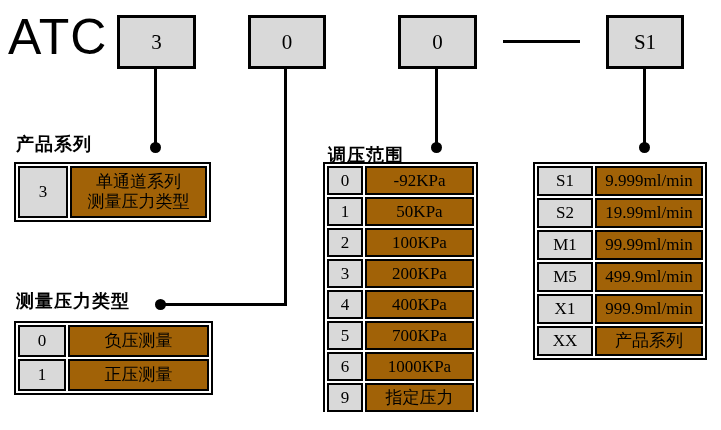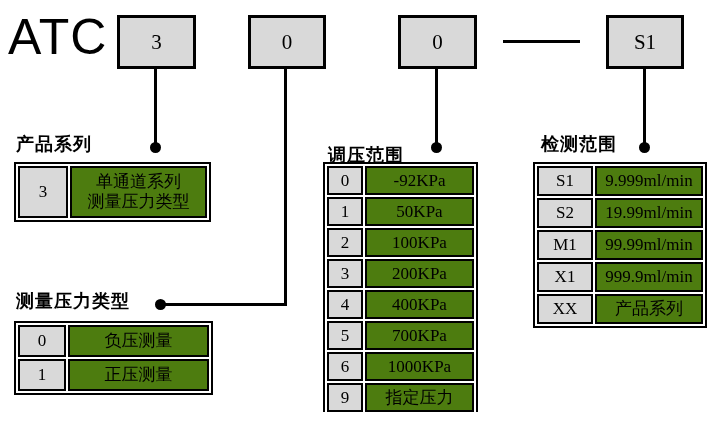--- a/index.html
+++ b/index.html
@@ -28,21 +28,21 @@
   }
   table.legend{
     position:absolute;border-collapse:separate;border-spacing:2px;
     border:2px solid #000;table-layout:fixed;background:#fff;
   }
   table.legend td{
     border:2px solid #000;text-align:center;vertical-align:middle;
     font-size:17px;line-height:1.15;padding:0 2px;overflow:hidden;
   }
   table.legend td.key{background:var(--cell-fill,#d9d9d9);}
-  table.legend td.val{background:#4d7c0f;}
+  table.legend td.val{background:#a16207;}
   #t1{left:14px;top:162px;width:197px;}
   #t1 td{height:48px;}
   #t2{left:14px;top:321px;width:199px;}
   #t2 td{height:28px;}
   #t3{left:323px;top:162px;width:155px;}
   #t3 td{height:25px;}
   #t4{left:533px;top:162px;width:174px;}
   #t4 td{height:26px;}
   .twoline div{font-size:17px;}
 </style>
@@ -67,21 +67,20 @@
 
   <div class="vline" style="left:435px;top:68px;height:76px;"></div>
   <div class="bullet" style="left:431px;top:142px;"></div>
 
   <div class="vline" style="left:643px;top:68px;height:76px;"></div>
   <div class="bullet" style="left:639px;top:142px;"></div>
 
   <div class="sec-title" style="left:16px;top:135px;">产品系列</div>
   <div class="sec-title" style="left:16px;top:292px;">测量压力类型</div>
   <div class="sec-title" style="left:328px;top:146px;">调压范围</div>
-  <div class="sec-title" style="left:541px;top:135px;">检测范围</div>
 
   <table class="legend" id="t1">
     <colgroup>
         <col style="width:50px">
         <col>
       </colgroup>
     <tbody>
       <tr>
         <td class="key">3</td>
         <td class="val twoline">
@@ -162,20 +161,24 @@
       </tr>
       <tr>
         <td class="key">S2</td>
         <td class="val">19.99ml/min</td>
       </tr>
       <tr>
         <td class="key">M1</td>
         <td class="val">99.99ml/min</td>
       </tr>
       <tr>
+        <td class="key">M5</td>
+        <td class="val">499.9ml/min</td>
+      </tr>
+      <tr>
         <td class="key">X1</td>
         <td class="val">999.9ml/min</td>
       </tr>
       <tr>
         <td class="key">XX</td>
         <td class="val">产品系列</td>
       </tr>
     </tbody>
   </table>
 

